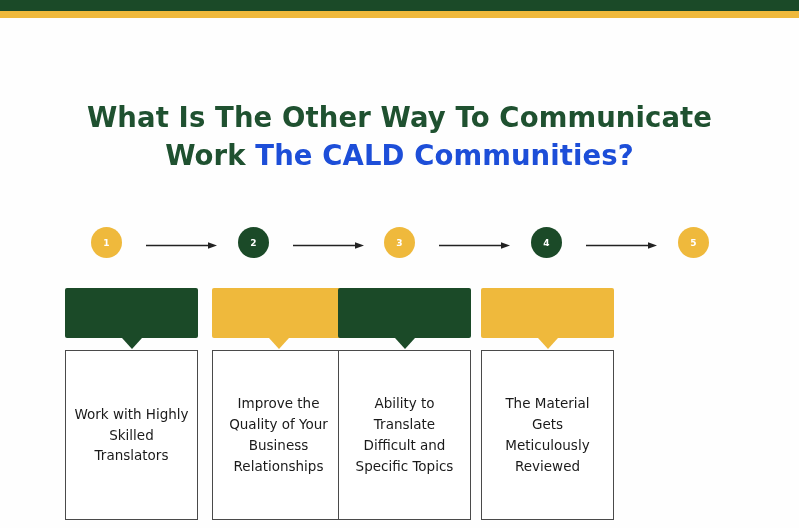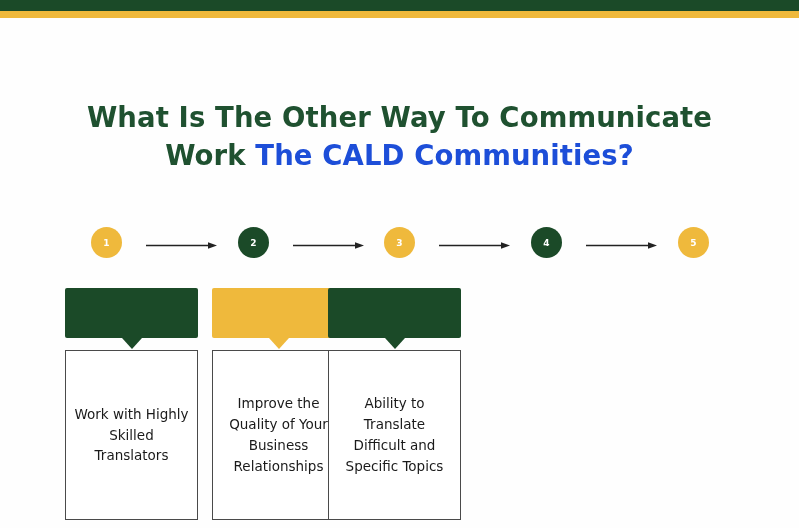--- a/index.html
+++ b/index.html
@@ -201,24 +201,32 @@
 
   <div class="card-col" style="left:202px;margin-left:10px;">
     <div class="banner gold">
       <div class="notch"></div>
     </div>
     <div class="card-box">
       <div class="card-text">Improve the Quality of Your Business Relationships</div>
     </div>
   </div>
 
-  <div class="card-col" style="left:328px;">
+  <div class="card-col" style="left:338px;">
     <div class="banner green">
       <div class="notch"></div>
     </div>
     <div class="card-box">
       <div class="card-text">Ability to Translate Difficult and Specific Topics</div>
     </div>
   </div>
 
+  <div class="card-col" style="left:481px;">
+    <div class="banner gold">
+      <div class="notch"></div>
+    </div>
+    <div class="card-box">
+      <div class="card-text">The Material Gets Meticulously Reviewed</div>
+    </div>
+  </div>
 
 
 </div>
 
 </body></html>

